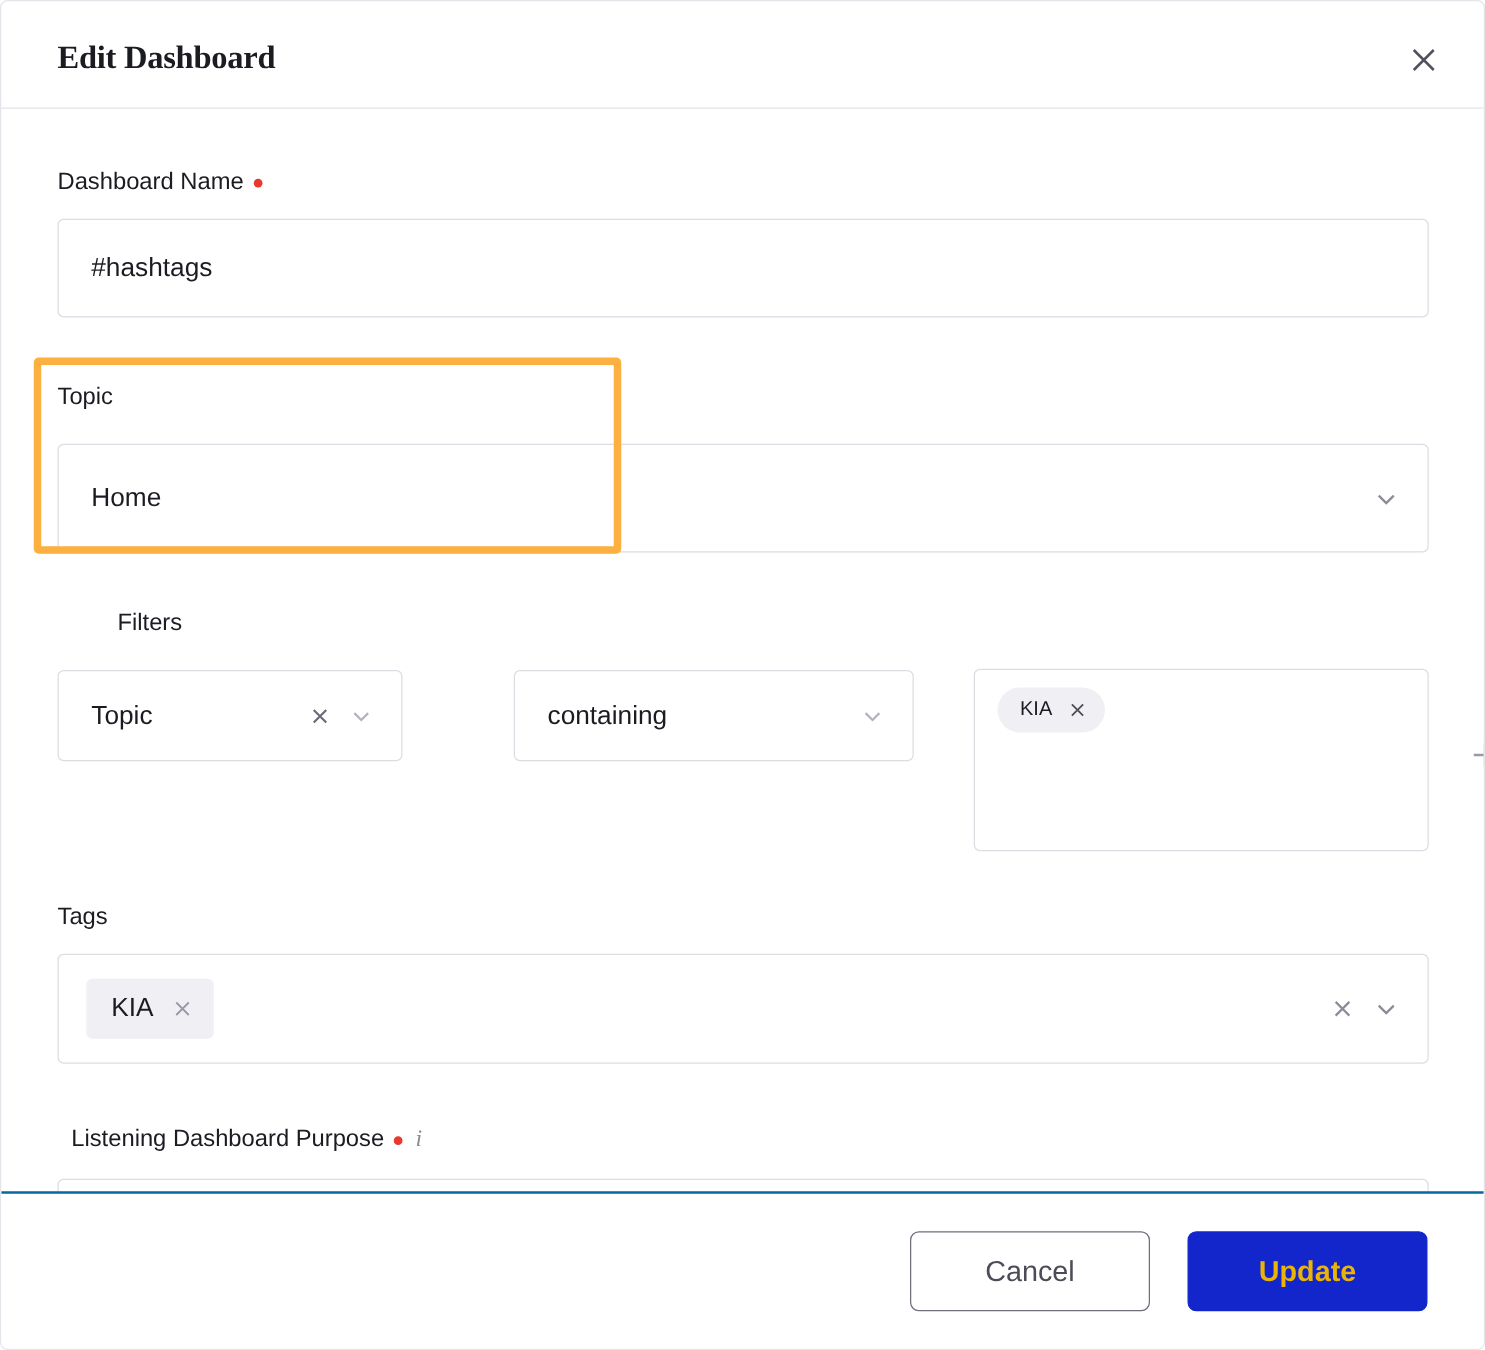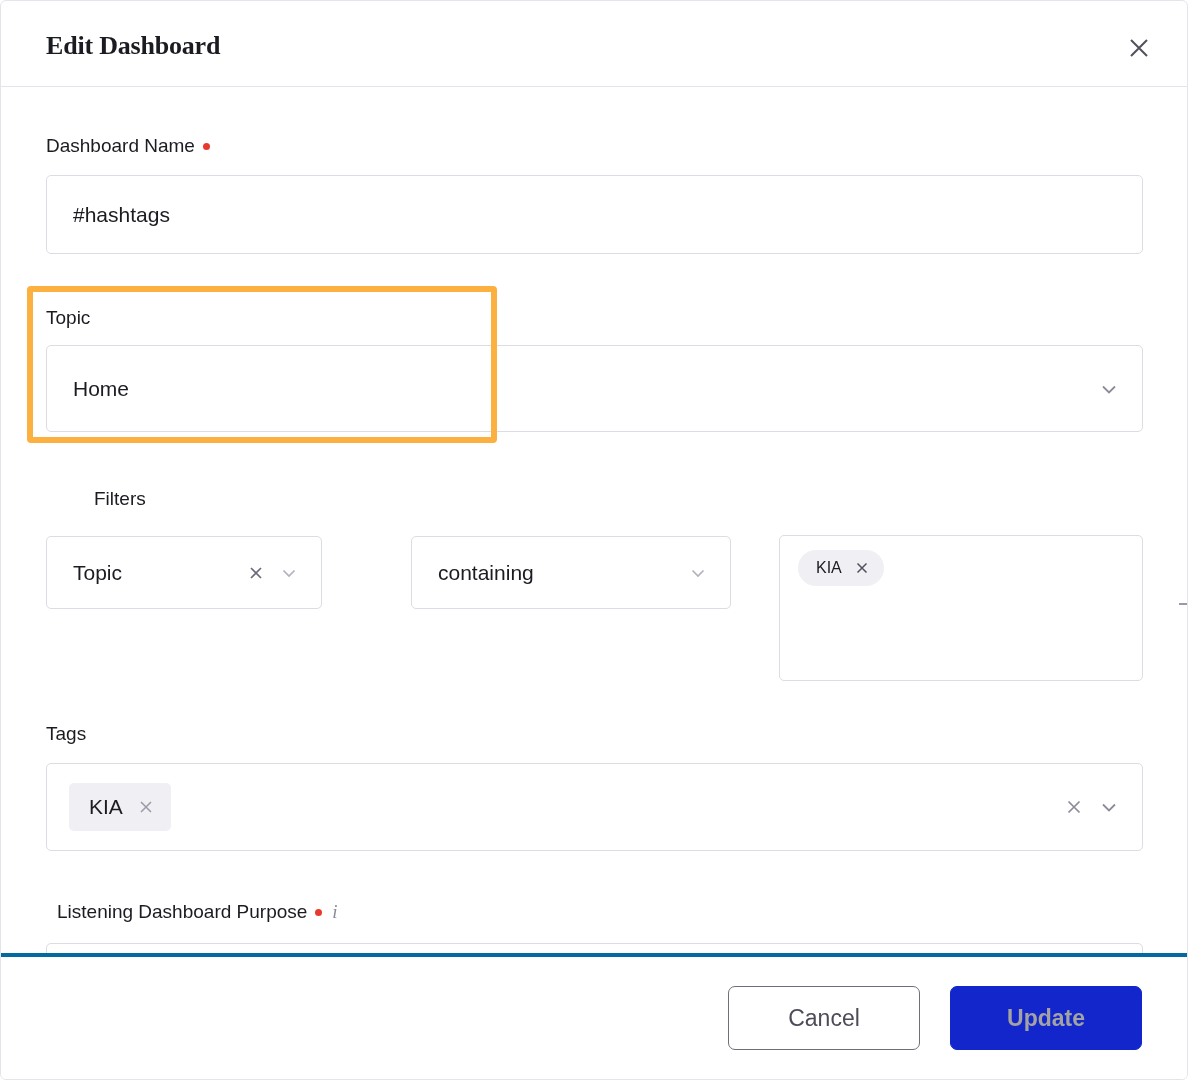--- a/index.html
+++ b/index.html
@@ -100,21 +100,21 @@
     font-size: 21px;
     color: #1b1b22;
   }
   .input-box .value { padding-left: 26px; }
 
   
   .f-name-label   { position: absolute; left: 45px; top: 40px; text-align: right; }
   .f-name-input   { position: absolute; left: 45px; top: 80px; width: 1097px; height: 79px; }
 
   .f-folder-label { position: absolute; left: 45px; top: 212px; }
-  .f-folder-input { position: absolute; left: 45px; top: 250px; width: 1097px; height: 87px; }
+  .f-folder-input { position: absolute; left: 45px; top: 260px; width: 1097px; height: 87px; }
 
   .f-filters-label{ position: absolute; left: 45px; top: 393px; margin-left: 48px; }
   .f-filter-1     { position: absolute; left: 45px; top: 441px; width: 276px; height: 73px; }
   .f-filter-2     { position: absolute; left: 410px; top: 441px; width: 320px; height: 73px; gap: 44px; }
   .f-filter-3     { position: absolute; left: 778px; top: 440px; width: 364px; height: 146px;
                     align-items: flex-start; padding-top: 14px; }
   .plus-icon      { position: absolute; left: 1174px; top: 496px; }
 
   .f-tags-label   { position: absolute; left: 45px; top: 628px; }
   .f-tags-input   { position: absolute; left: 45px; top: 668px; width: 1097px; height: 88px; }
@@ -171,21 +171,21 @@
     z-index: 30;
   }
 
   
   .dialog-footer {
     position: absolute;
     left: 0;
     bottom: 0;
     width: 100%;
     height: 126px;
-    border-top: 4px solid #0369a1;
+    border-top: 2px solid #0369a1;
     box-sizing: border-box;
     background: #ffffff;
     display: flex;
     align-items: center;
     justify-content: flex-end;
     gap: 30px;
     padding-right: 45px;
   }
   .btn {
     box-sizing: border-box;
@@ -201,21 +201,21 @@
     height: 64px;
     background: #ffffff;
     border: 1px solid #6f6f7c;
     color: #4c4c58;
   }
   .btn-update {
     width: 192px;
     height: 64px;
     background: #1226cc;
     border: 1px solid #1226cc;
-    color: #a3a3a3;
+    color: #eab308;
     font-weight: bold;
   }
 </style>
 </head>
 <body>
 
 <div class="dialog">
 
   <div class="dialog-header">
     <div class="dialog-title">Edit Dashboard</div>

